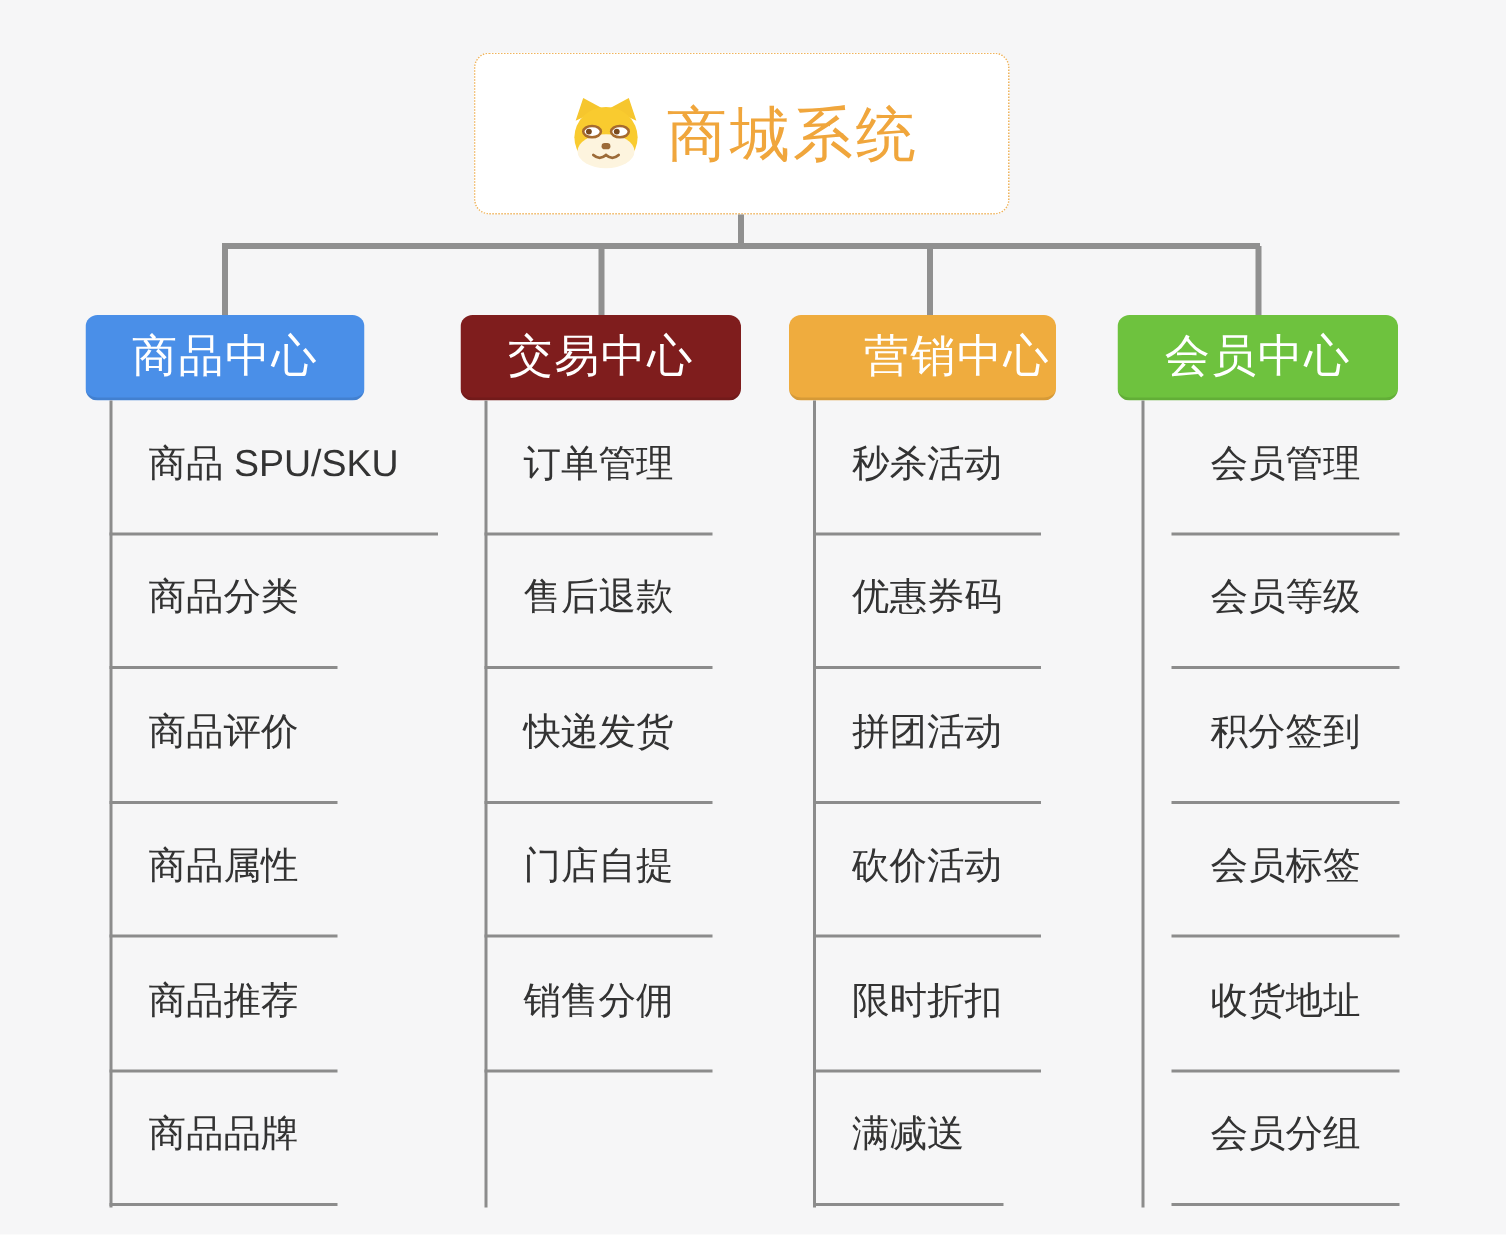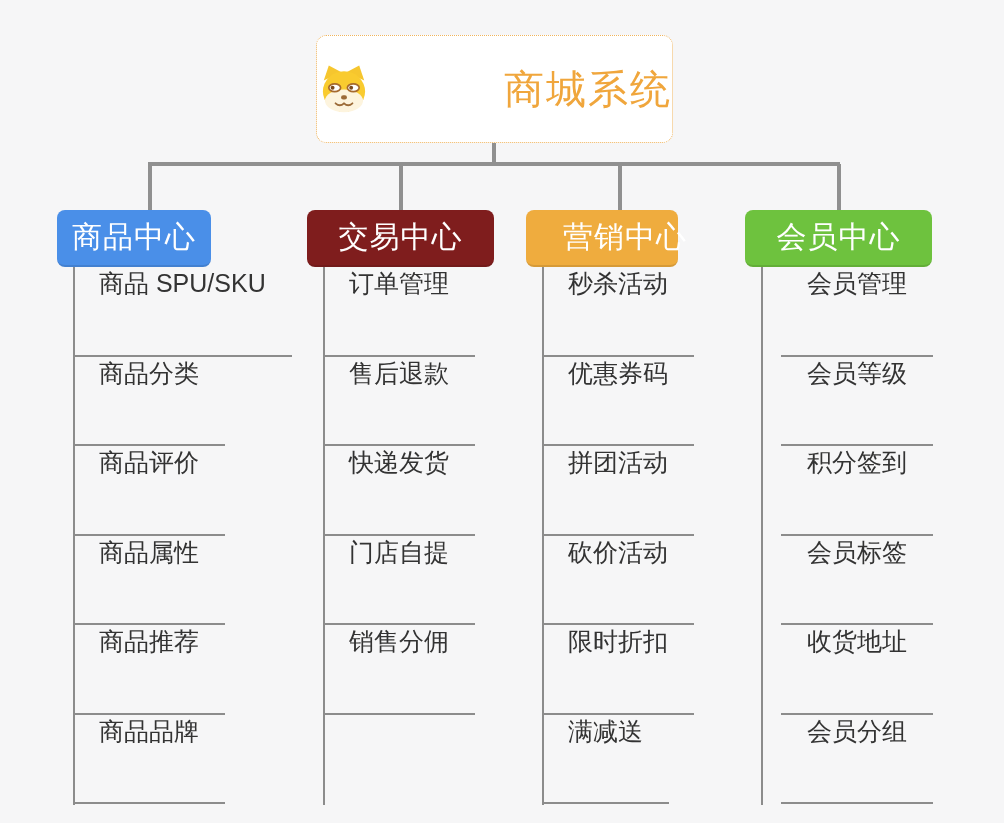--- a/index.html
+++ b/index.html
@@ -10,21 +10,21 @@
     overflow:hidden;
     font-family:"Liberation Sans","DejaVu Sans",sans-serif;
   }
   
   .root-node{
     position:absolute;left:316px;top:35px;width:357px;height:108px;
     box-sizing:border-box;
     background:#ffffff;
     border:1px dotted #F0B45C;
     border-radius:10px;
-    display:flex;align-items:center;justify-content:space-between;gap:14px;
+    display:flex;align-items:center;justify-content:center;gap:14px;
     cursor:default;
   }
   .root-title{
     font-size:40px;
     letter-spacing:2px;
     color:#F0A63C;
     font-weight:500;
     white-space:nowrap;
   }
   .doge{display:inline-flex;line-height:0;}
@@ -49,21 +49,21 @@
   .col{
     position:absolute;top:267px;
     display:flex;flex-direction:column;align-items:flex-start;
   }
   .vline{
     position:absolute;left:0;top:0;width:2px;height:538px;background:#8C8C8C;
   }
   .leaf{
     box-sizing:border-box;
     height:89.5px;
-    display:flex;align-items:flex-start;
+    display:flex;align-items:center;
     padding:0 26px;
     border-bottom:2px solid #8C8C8C;
     cursor:pointer;
   }
   .leaf:first-of-type{height:88.5px;}
   .leaf span{
     font-size:25px;color:#333333;white-space:nowrap;margin-bottom:5px;
   }
   .bottom-strip{
     position:absolute;left:0;top:823px;width:1004px;height:17px;background:#ffffff;
@@ -92,21 +92,21 @@
       </svg>
     </span>
     <span class="root-title">商城系统</span>
   </div>
 
   <div class="line stem"></div>
   <div class="line hline"></div>
 
   <div id="branches">
       <div class="line drop" style="left: 148px;"></div>
-      <div class="branch-box" style="left: 57px; width: 154px; background: rgb(74, 143, 232);">
+      <div class="branch-box" style="left: 57px; width: 186px; background: rgb(74, 143, 232);">
         <span class="branch-label">商品中心</span>
       </div>
       <div class="col" style="left: 73px;">
         <div class="vline"></div>
         <div class="leaf">
           <span>商品 SPU/SKU</span>
         </div>
         <div class="leaf">
           <span>商品分类</span>
         </div>
@@ -139,21 +139,21 @@
           <span>快递发货</span>
         </div>
         <div class="leaf">
           <span>门店自提</span>
         </div>
         <div class="leaf">
           <span>销售分佣</span>
         </div>
       </div>
       <div class="line drop" style="left: 617.5px;"></div>
-      <div class="branch-box" style="left: 526px; width: 152px; background: rgb(239, 172, 62); padding-left: 46px;">
+      <div class="branch-box" style="left: 526px; width: 178px; background: rgb(239, 172, 62); padding-left: 46px;">
         <span class="branch-label">营销中心</span>
       </div>
       <div class="col" style="left: 542px;">
         <div class="vline"></div>
         <div class="leaf">
           <span>秒杀活动</span>
         </div>
         <div class="leaf">
           <span>优惠券码</span>
         </div>

